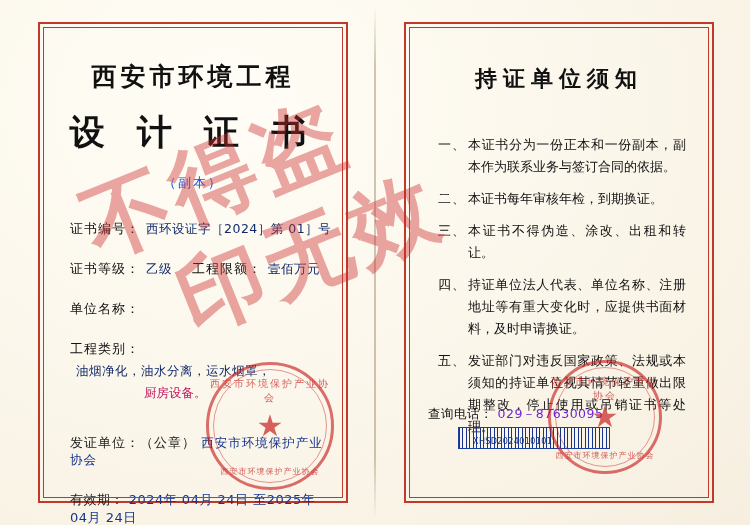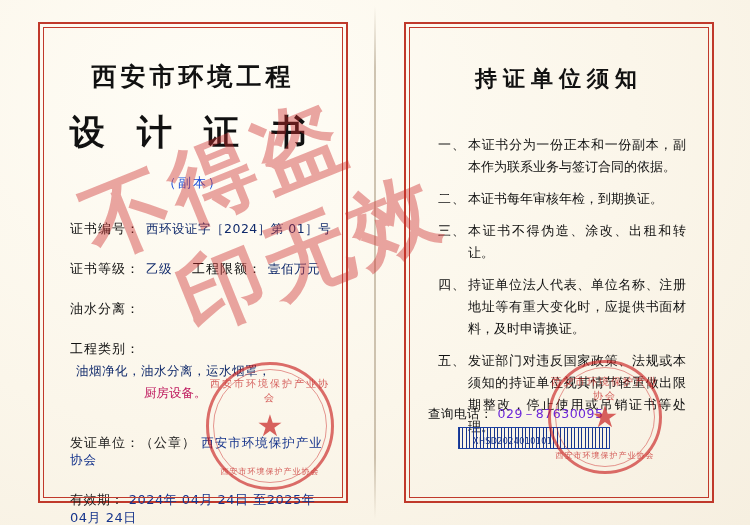--- a/index.html
+++ b/index.html
@@ -261,21 +261,21 @@
 
         <div class="field-row">
           <span class="field-label">证书等级：</span>
           <span class="field-value">乙级</span>
           <span class="gap"></span>
           <span class="field-label">工程限额：</span>
           <span class="field-value">壹佰万元</span>
         </div>
 
         <div class="field-row">
-          <span class="field-label">油水分离：</span>
+          <span class="field-label">单位名称：</span>
         </div>
 
         <div class="field-row wrap">
           <span class="field-label">工程类别：</span>
           <span class="field-value">油烟净化，油水分离，运水烟罩，</span>
           <div class="field-cont">厨房设备。</div>
         </div>
       </div>
 
       <div class="issuer-row">

